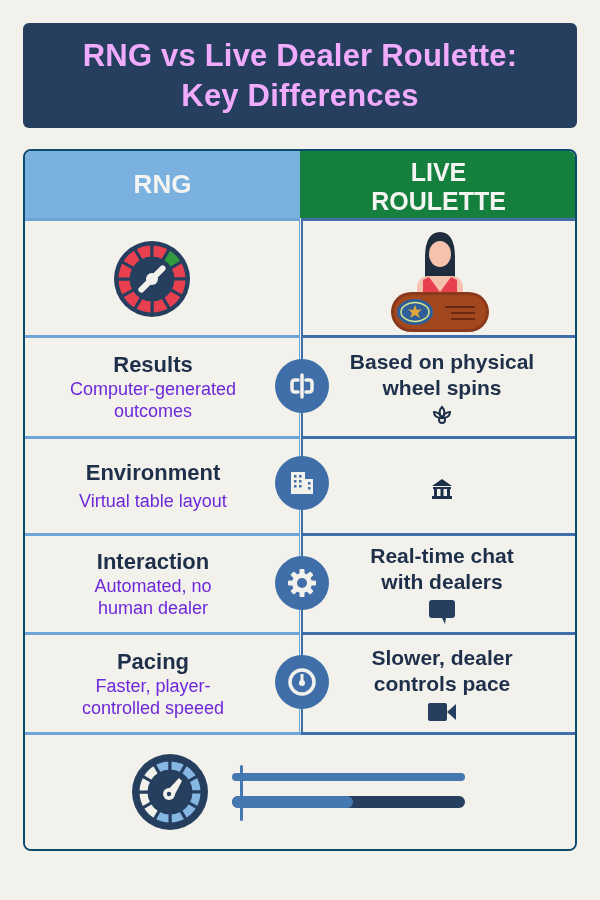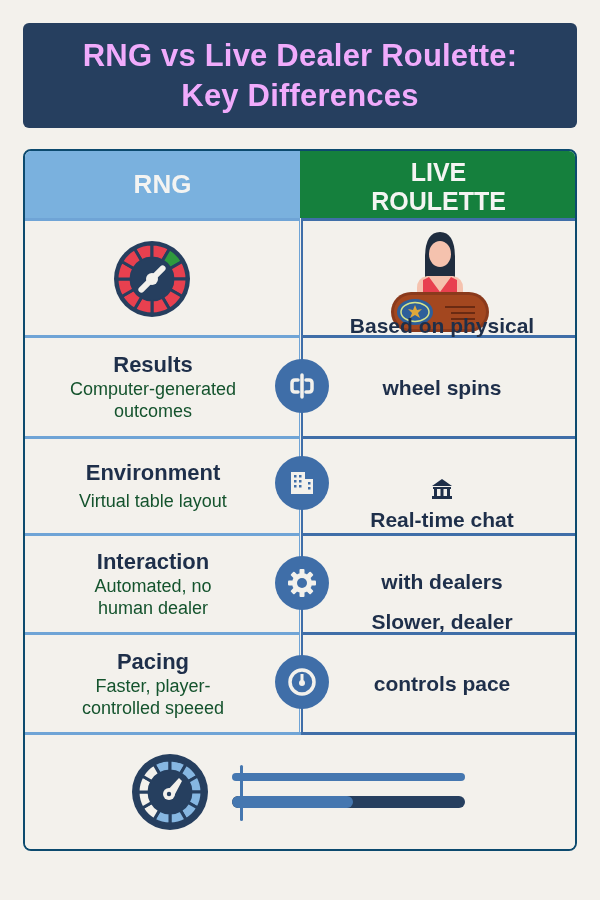--- a/index.html
+++ b/index.html
@@ -28,24 +28,24 @@
   .hdr { position: absolute; top: 0; height: 67px; display: flex; align-items: center; justify-content: center; text-align: center; color: #f4f4f2; font-family: "Liberation Sans", sans-serif; font-weight: bold; }
   .hdr.left { left: 0; width: 275px; background: #7ab1de; font-size: 26px; }
   .hdr.right { left: 275px; width: 277px; background: #15803d; font-size: 25px; line-height: 29px; padding-top: 4px; }
 
   .row { position: absolute; left: 0; width: 552px; }
   .cell { position: absolute; top: 0; bottom: 0; display: flex; flex-direction: column; align-items: center; justify-content: center; text-align: center; background: #f3f1ec; }
   .cell.l { left: 0; width: 275px; border-top: 3px solid #6fa4d6; border-right: 1px solid #6fa4d6; justify-content: center; }
   .cell.r { left: 276px; width: 276px; border-top: 3px solid #3f6ea8; border-left: 2px solid #3f6ea8; }
 
   .feat { font-family: "Liberation Sans", sans-serif; font-weight: bold; font-size: 22px; color: #1e2f4a; line-height: 26px; }
-  .desc { font-family: "Liberation Sans", sans-serif; font-size: 18px; color: #14532d; line-height: 22px; }
+  .desc { font-family: "Liberation Sans", sans-serif; font-size: 18px; color: #6d28d9; line-height: 22px; }
   .rtext { font-family: "Liberation Sans", sans-serif; font-weight: bold; font-size: 21px; color: #1e2f4a; line-height: 26px; }
   .l .inner { padding-right: 18px; }
-  .r .inner { padding-left: 4px; display: flex; flex-direction: column; align-items: center; gap: 36px; }
+  .r .inner { padding-left: 4px; display: flex; flex-direction: column; align-items: center; }
 
   .mid-icon {
     position: absolute; left: 250px; width: 54px; height: 54px; border-radius: 50%;
     background: #3f6ea8; display: flex; align-items: center; justify-content: center; z-index: 5;
   }
   .small-icon { margin-top: 4px; }
 
   .footer { position: absolute; left: 0; top: 581px; width: 552px; height: 119px; background: #f3f1ec; border-top: 3px solid #6fa4d6; }
   .footer .rightline { position: absolute; left: 276px; right: 0; top: -3px; height: 3px; background: #3f6ea8; }
   .footer .botline { position: absolute; left: 276px; right: 0; bottom: 0; height: 2px; background: #3f6ea8; }

